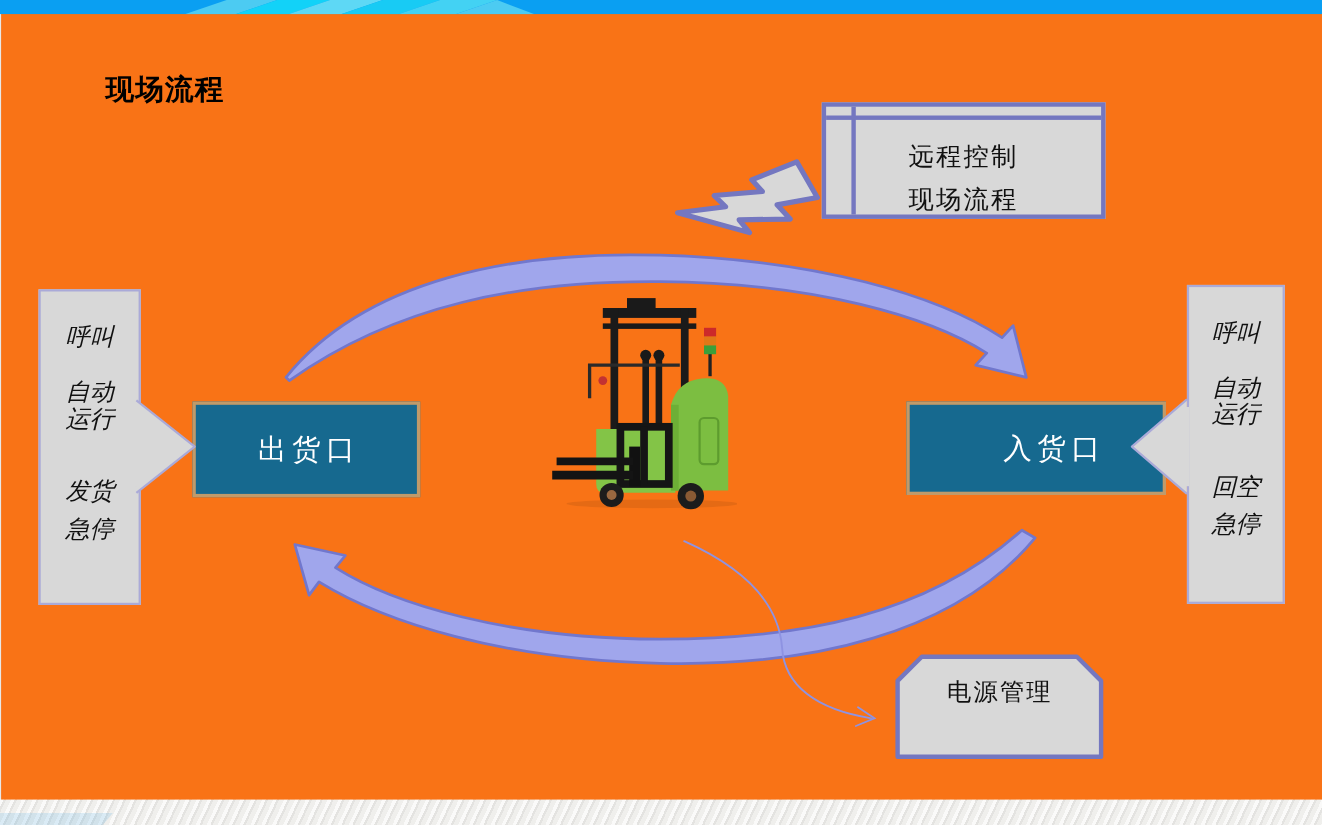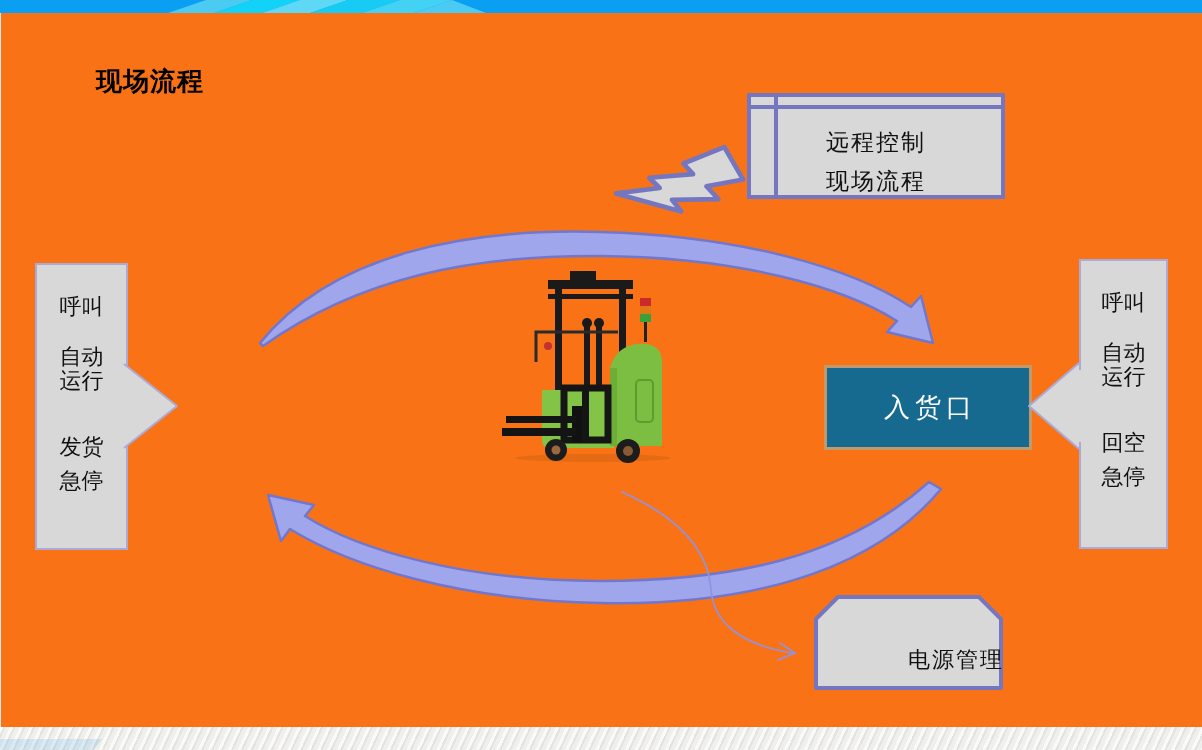--- a/index.html
+++ b/index.html
@@ -5,41 +5,41 @@
   html,body{margin:0;padding:0;background:#fff;}
   .slide{position:relative;width:1202px;height:750px;background:#f97316;overflow:hidden;
          font-family:"Liberation Serif","DejaVu Serif",serif;box-shadow:inset 1px 0 0 #e8e8e8;}
   svg{display:block;}
   .topbar{position:absolute;left:0;top:0;width:1202px;height:13px;}
   .title{position:absolute;left:96px;top:64px;font-family:"Liberation Sans","DejaVu Sans",sans-serif;
          font-weight:700;font-size:26px;color:var(--title-black,#000);letter-spacing:1px;}
   .layer{position:absolute;left:0;top:0;width:1202px;height:750px;pointer-events:none;}
   
   .callout{position:absolute;background:var(--panel-gray,#D8D8D8);
-           border:2px solid var(--border-lavender,#AAAAD8);}
+           border:2px solid var(--border-lavender,#AAAAD8);font-style:italic;}
   .callout.left{left:35px;top:263px;width:89px;height:283px;}
   .callout.right{left:1079px;top:259px;width:85px;height:286px;}
   .co-line{position:absolute;left:0;width:100%;text-align:center;font-size:22px;color:#111;}
   .co-line.l0{top:27px}.co-line.l1{top:77px}.co-line.l2{top:101px}.co-line.l3{top:167px}.co-line.l4{top:201px}
   
   .port-box{position:absolute;background:var(--port-fill-teal,#16698F);
             border:3px solid var(--port-border-tan,#C09A6A);display:flex;align-items:center;justify-content:center;}
   .port-box span{color:var(--port-text,#fff);font-size:26px;letter-spacing:5px;text-indent:5px;}
   .port-box.outbound{left:175px;top:365px;width:201px;height:81px;}
-  .port-box.inbound{left:824px;top:365px;width:202px;height:79px;}
+  .port-box.inbound{left:824px;top:365px;width:202px;height:79px;padding-left:28px;}
   
   .remote-box{position:absolute;left:747px;top:93px;width:250px;height:98px;
               background:var(--panel-gray,#D8D8D8);border:4px solid var(--border-purple,#7477C0);}
   .remote-box .vline{position:absolute;left:23px;top:0;bottom:0;width:4px;background:var(--border-purple,#7477C0);}
   .remote-box .hline{position:absolute;left:0;right:0;top:8px;height:4px;background:var(--border-purple,#7477C0);}
   .remote-box .rb-text{position:absolute;left:0;right:0;top:0;bottom:0;padding-top:26px;
               text-align:center;font-size:23px;line-height:39px;color:#111;letter-spacing:2px;}
   
   .power-text{position:absolute;left:814px;top:595px;width:190px;height:95px;padding-top:15px;
-              text-align:right;font-size:22px;line-height:37px;color:#111;letter-spacing:2px;box-sizing:border-box;margin-top:31px;}
+              text-align:center;font-size:22px;line-height:37px;color:#111;letter-spacing:2px;box-sizing:border-box;}
   
   .forklift{position:absolute;left:498px;top:268px;width:172px;height:196px;}
   
   .bottom-strip{position:absolute;left:0;bottom:0;width:1202px;height:23px;background:#f1f0ee;
      background-image:repeating-linear-gradient(115deg,rgba(255,255,255,.65) 0 3px,rgba(203,203,200,.35) 3px 5px,rgba(238,238,235,.55) 5px 9px);}
   .bottom-sliver{position:absolute;left:-12px;bottom:0;width:110px;height:11px;
      transform:skewX(-40deg);background:rgba(30,150,230,.14);}
 </style>
 </head>
 <body>
@@ -69,20 +69,23 @@
   </div>
 
   <div class="callout right">
     <span class="co-line l0">呼叫</span>
     <span class="co-line l1">自动</span>
     <span class="co-line l2">运行</span>
     <span class="co-line l3">回空</span>
     <span class="co-line l4">急停</span>
   </div>
 
+  <div class="port-box outbound">
+    <span>出货口</span>
+  </div>
   <div class="port-box inbound">
     <span>入货口</span>
   </div>
 
   <svg class="layer" viewBox="0 0 1202 750">
 
     <path d="M 260 343
          C 332 254, 466 228, 600 232
          C 742 236, 852 268, 911 307
          L 921 296 L 933 343 L 887 332 L 897 321

